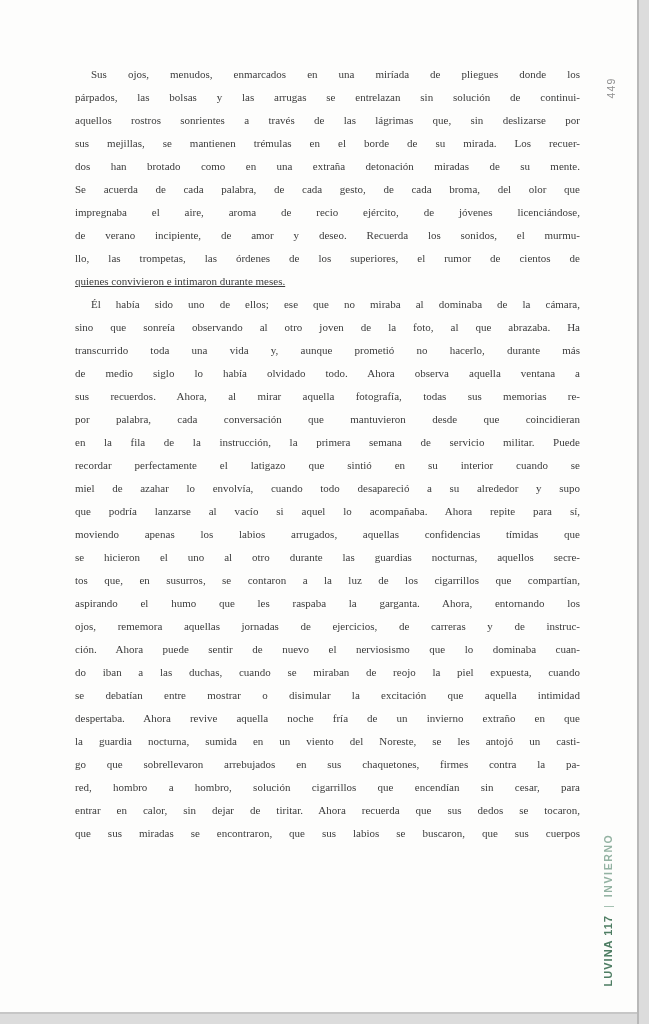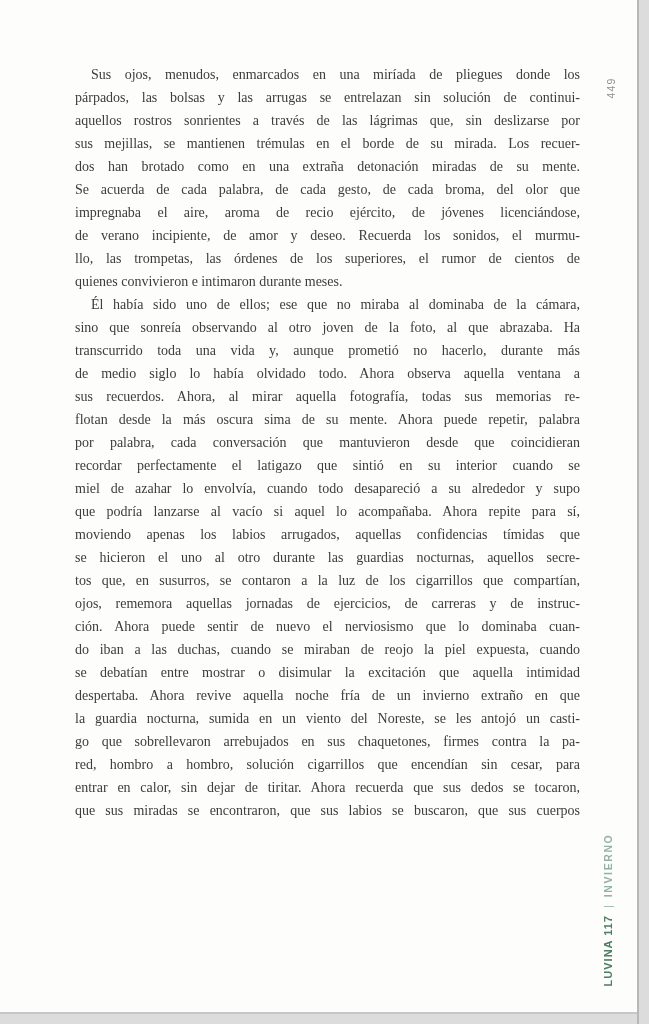--- a/index.html
+++ b/index.html
@@ -8,29 +8,29 @@
     background:#fefefd;
     font-family:"Liberation Sans", sans-serif;
   }
   .page-sheet {
     position:absolute; left:0; top:0; width:637px; height:1012px;
     background:#fdfdfc;
   }
   .text-block {
     position:absolute; left:75px; top:63px; width:505px;
     font-family:"Liberation Serif","DejaVu Serif",serif;
-    font-size:14px; line-height:23px; color:#3c3c3c;
+    font-size:11px; line-height:23px; color:#3c3c3c;
   }
   .para { margin:0; }
   .line {
     white-space:nowrap;
     text-align:justify;
     text-align-last:justify;
   }
-  .line.no-justify { text-align-last:left; }
+  .line.no-justify { text-align-last:left;text-decoration:underline; }
   .line.indent { text-indent:16px; }
   .folio {
     position:absolute; left:611px; top:88px;
     transform:translate(-50%,-50%) rotate(-90deg);
     font-size:10.5px; letter-spacing:1.2px; color:#8f8f8f;
     white-space:nowrap;
   }
   .journal-footer {
     position:absolute; left:608px; top:910px;
     transform:translate(-50%,-50%) rotate(-90deg);
@@ -65,28 +65,29 @@
         <div class="line">de verano incipiente, de amor y deseo. Recuerda los sonidos, el murmu-</div>
         <div class="line">llo, las trompetas, las órdenes de los superiores, el rumor de cientos de</div>
         <div class="line no-justify">quienes convivieron e intimaron durante meses.</div>
       </div>
       <div class="para">
         <div class="line indent">Él había sido uno de ellos; ese que no miraba al dominaba de la cámara,</div>
         <div class="line">sino que sonreía observando al otro joven de la foto, al que abrazaba. Ha</div>
         <div class="line">transcurrido toda una vida y, aunque prometió no hacerlo, durante más</div>
         <div class="line">de medio siglo lo había olvidado todo. Ahora observa aquella ventana a</div>
         <div class="line">sus recuerdos. Ahora, al mirar aquella fotografía, todas sus memorias re-</div>
-        <div class="line">flotan desde la más oscura sima de su mente. Ahora puede repetir, palabra</div>
         <div class="line">por palabra, cada conversación que mantuvieron desde que coincidieran</div>
+        <div class="line">en la fila de la instrucción, la primera semana de servicio militar. Puede</div>
         <div class="line">recordar perfectamente el latigazo que sintió en su interior cuando se</div>
         <div class="line">miel de azahar lo envolvía, cuando todo desapareció a su alrededor y supo</div>
         <div class="line">que podría lanzarse al vacío si aquel lo acompañaba. Ahora repite para sí,</div>
         <div class="line">moviendo apenas los labios arrugados, aquellas confidencias tímidas que</div>
         <div class="line">se hicieron el uno al otro durante las guardias nocturnas, aquellos secre-</div>
         <div class="line">tos que, en susurros, se contaron a la luz de los cigarrillos que compartían,</div>
+        <div class="line">aspirando el humo que les raspaba la garganta. Ahora, entornando los</div>
         <div class="line">ojos, rememora aquellas jornadas de ejercicios, de carreras y de instruc-</div>
         <div class="line">ción. Ahora puede sentir de nuevo el nerviosismo que lo dominaba cuan-</div>
         <div class="line">do iban a las duchas, cuando se miraban de reojo la piel expuesta, cuando</div>
         <div class="line">se debatían entre mostrar o disimular la excitación que aquella intimidad</div>
         <div class="line">despertaba. Ahora revive aquella noche fría de un invierno extraño en que</div>
         <div class="line">la guardia nocturna, sumida en un viento del Noreste, se les antojó un casti-</div>
         <div class="line">go que sobrellevaron arrebujados en sus chaquetones, firmes contra la pa-</div>
         <div class="line">red, hombro a hombro, solución cigarrillos que encendían sin cesar, para</div>
         <div class="line">entrar en calor, sin dejar de tiritar. Ahora recuerda que sus dedos se tocaron,</div>
         <div class="line">que sus miradas se encontraron, que sus labios se buscaron, que sus cuerpos</div>

